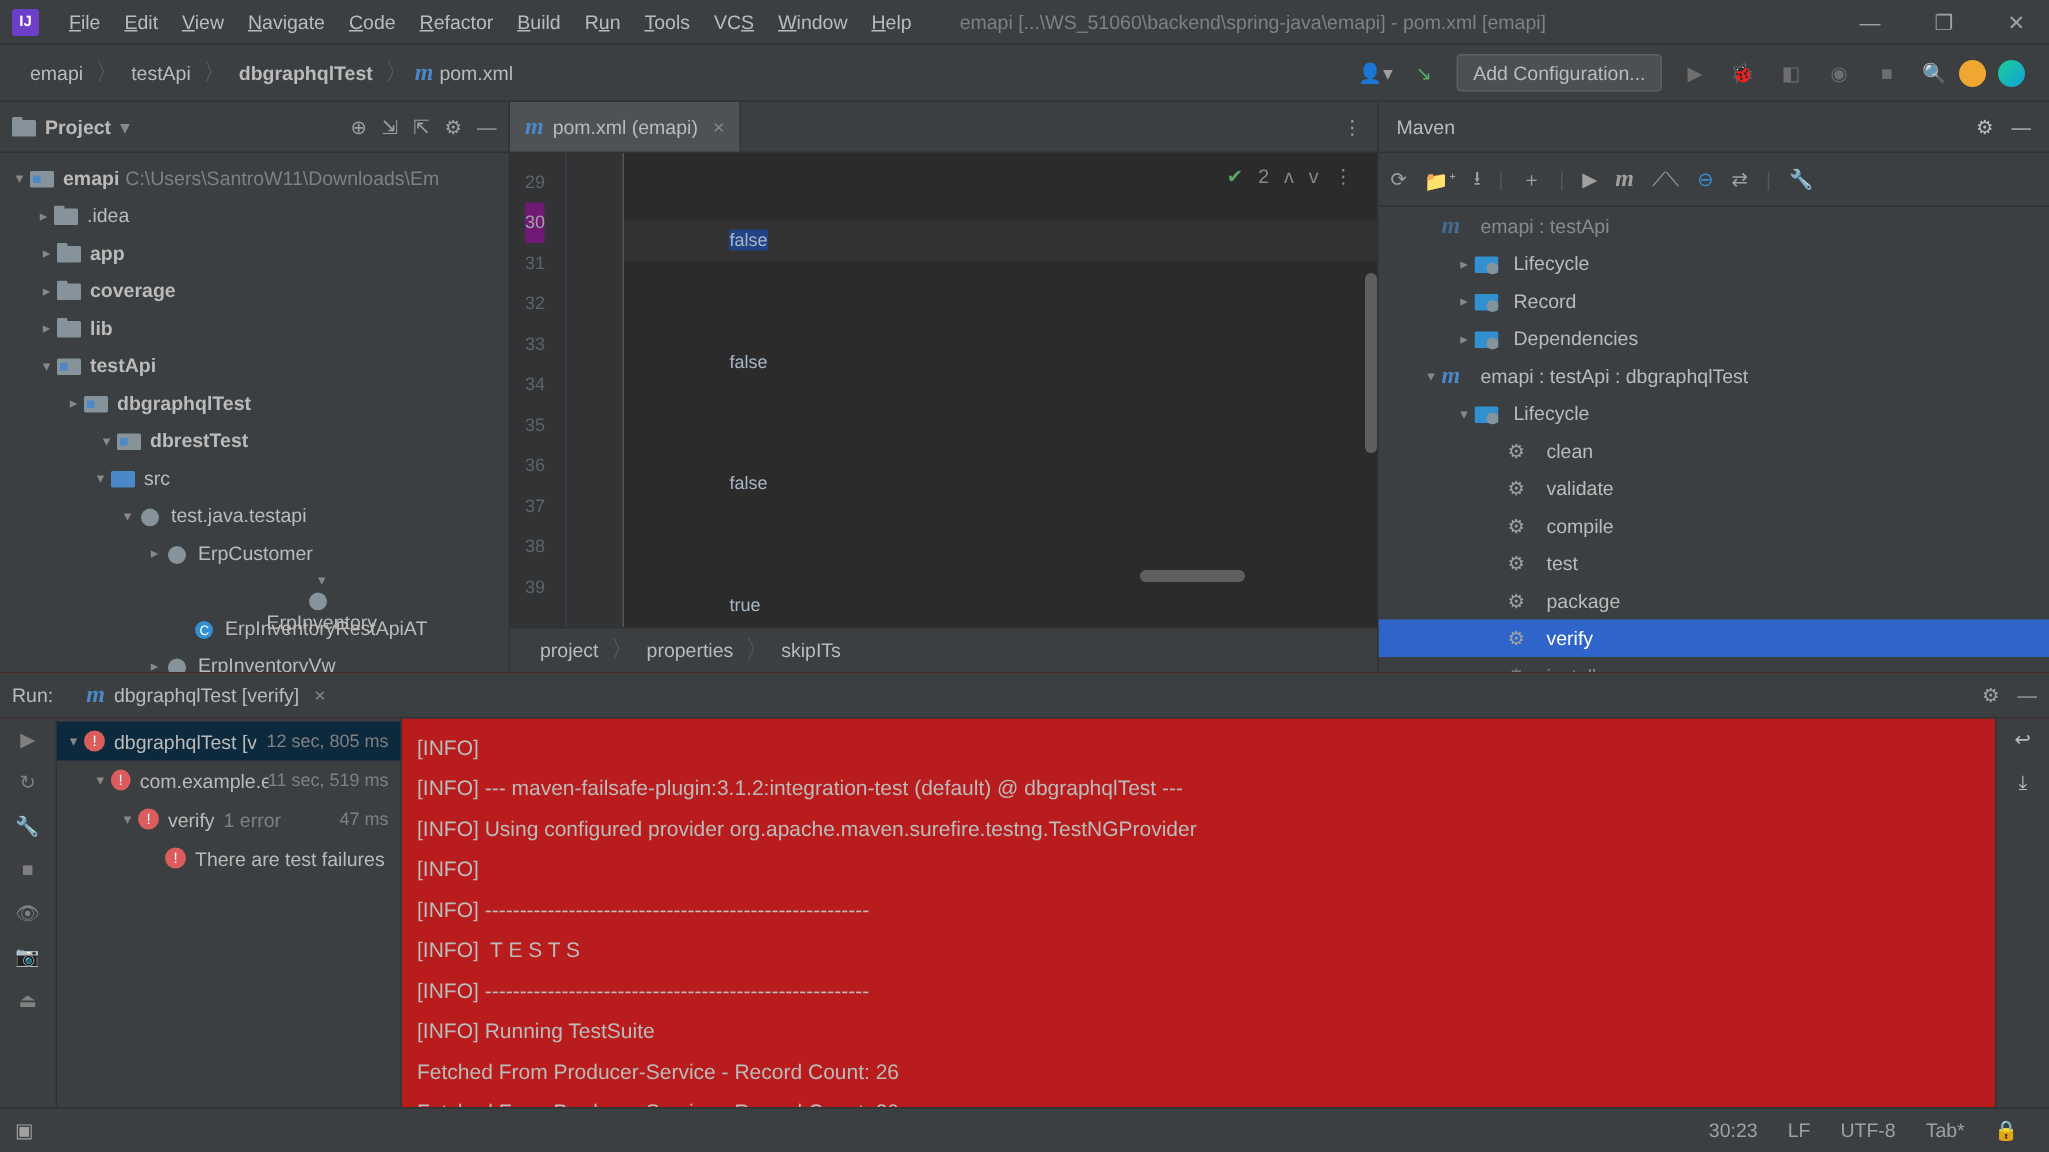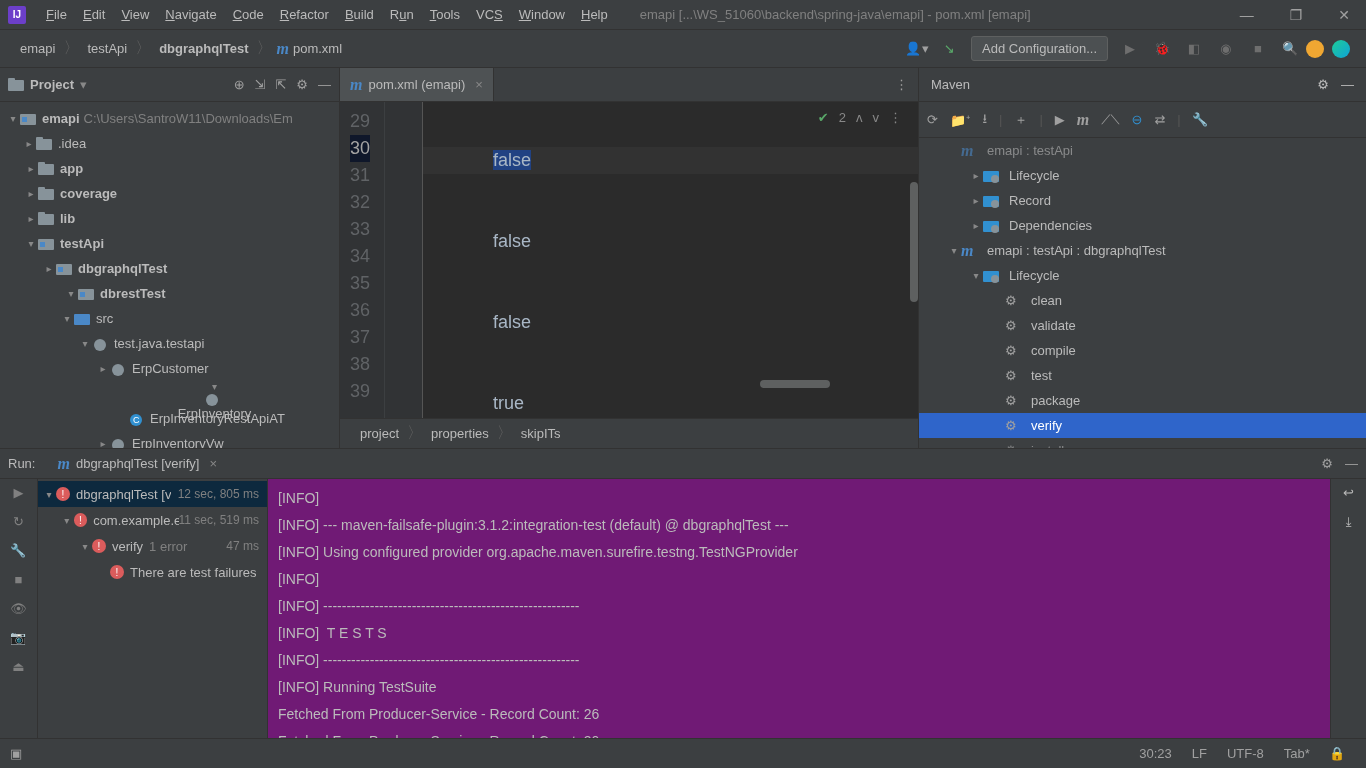--- a/index.html
+++ b/index.html
@@ -40,23 +40,23 @@
 .node-label { color: #bbbbbb; }
 .node-path { color: #808080; margin-left: 4px; }
 .bold { font-weight: 600; }
 
 .editor-area { flex: 1; background: #2b2b2b; display: flex; flex-direction: column; position: relative; }
 .tab-row { height: 34px; background: #3c3f41; display: flex; align-items: center; border-bottom: 1px solid #323232; }
 .tab { display: flex; align-items: center; padding: 0 10px; height: 100%; background: #4e5254; color: #bbb; border-right: 1px solid #323232; }
 .tab .close { margin-left: 10px; color: #888; cursor: pointer; }
 .tab-row .more { margin-left: auto; margin-right: 10px; color: #a0a0a0; cursor: pointer; }
 
-.code-area { flex: 1; display: flex; font-family: 'JetBrains Mono', 'Consolas', monospace; font-size: 18px; position: relative; overflow: hidden; }
+.code-area { flex: 1; display: flex; font-family: 'JetBrains Mono', 'Consolas', monospace; font-size: 12px; position: relative; overflow: hidden; }
 .gutter { background: #313335; color: #606366; padding: 6px 14px 6px 10px; text-align: right; border-right: 1px solid #3c3f41; }
-.gutter .highlight-line { background: #0f172a; color: #a4a3a3; }
+.gutter .highlight-line { background: #701a75; color: #a4a3a3; }
 .gutter div { height: 27px; line-height: 27px; }
 .code-area .margin { background: #313335; width: 38px; border-right: 1px solid #555; }
 .code-lines { flex: 1; padding: 18px 0; }
 .code-lines .line { height: 27px; line-height: 27px; padding-left: 70px; white-space: pre; }
 .code-lines .hl { background: #323232; }
 .xml-tag { color: #e8bf6a; }
 .xml-text { color: #a9b7c6; }
 .xml-comment { color: #808080; }
 .sel { background: #214283; }
 .sel2 { background: #32593d; }
@@ -73,21 +73,21 @@
 .maven-toolbar { height: 36px; display: flex; align-items: center; padding: 0 8px; gap: 12px; border-bottom: 1px solid #323232; }
 .maven-toolbar span { cursor: pointer; color: #a0a0a0; }
 .green-play { color: #59a869; }
 .blue-m { color: #4a88c7; font-weight: bold; font-style: italic; font-family: serif; font-size: 16px; }
 .maven-tree { flex: 1; overflow: hidden; }
 .maven-row { display: flex; align-items: center; height: 25px; padding: 0 6px; white-space: nowrap; cursor: pointer; }
 .maven-row.selected { background: #2f65ca; color: #fff; }
 .maven-row.selected .node-label { color: #fff; }
 .gear { color: #a0a0a0; }
 
-.run-panel { height: 290px; background: #701a75; border-top: 1px solid #323232; display: flex; }
+.run-panel { height: 290px; background: #b91c1c; border-top: 1px solid #323232; display: flex; }
 .run-tab-row { height: 30px; background: #3c3f41; display: flex; align-items: center; padding: 0 8px; border-bottom: 1px solid #323232; width: 100%; }
 .run-tab { display: flex; align-items: center; padding: 0 10px; height: 100%; color: #bbb; }
 .run-label { color: #bbb; margin-right: 12px; }
 
 .run-body { display: flex; height: calc(100% - 30px); }
 .run-side { width: 38px; background: #3c3f41; border-right: 1px solid #323232; display: flex; flex-direction: column; align-items: center; padding-top: 6px; gap: 14px; }
 .run-side span { cursor: pointer; color: #808080; }
 .run-tree { width: 230px; background: #3c3f41; border-right: 1px solid #323232; padding-top: 2px; overflow:hidden; }
 .run-tree-row { display: flex; align-items: center; height: 26px; padding: 0 4px; white-space: nowrap; }
 .run-tree-row.sel { background: #0d293e; }

